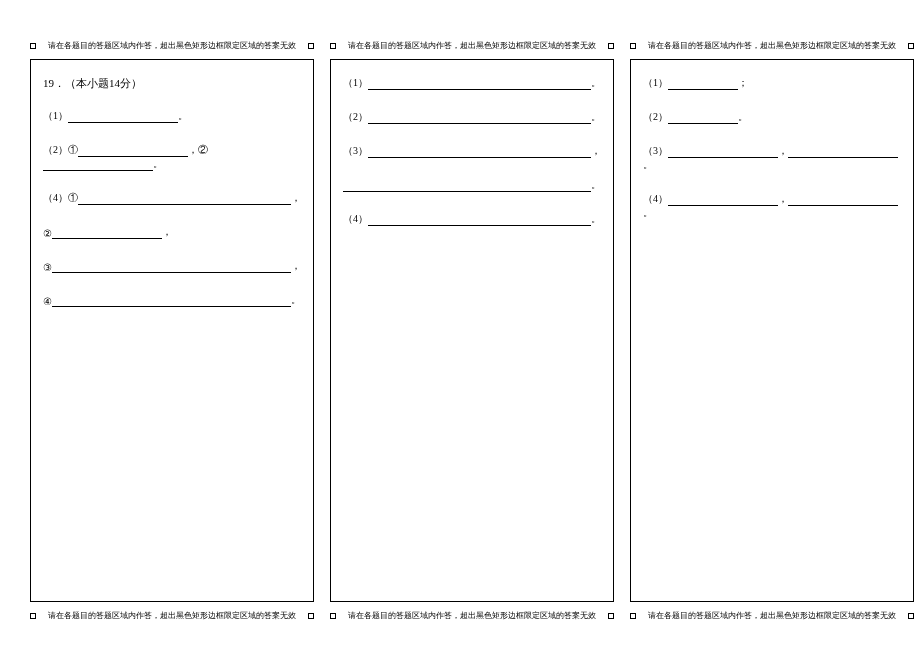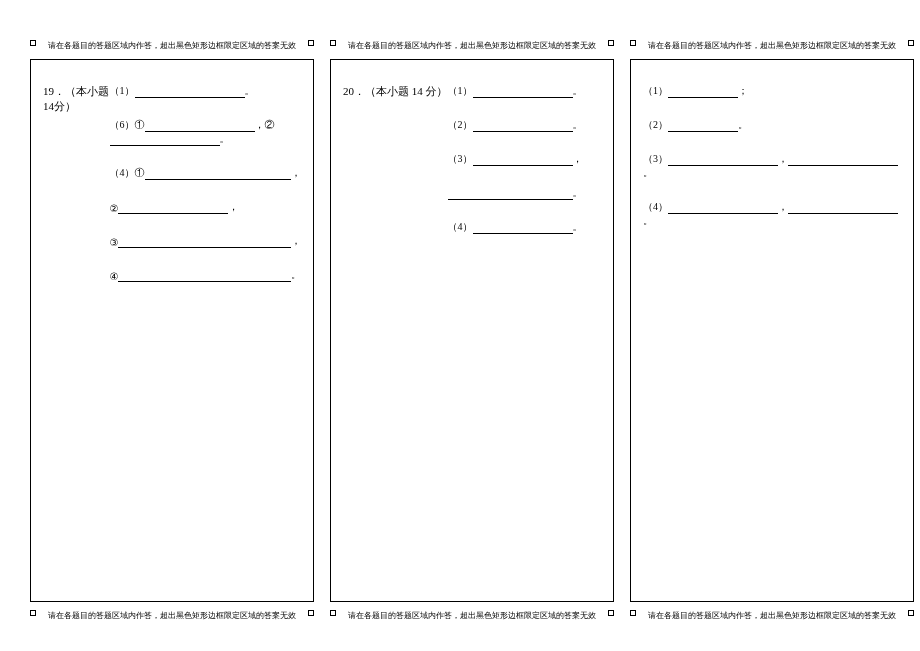--- a/index.html
+++ b/index.html
@@ -24,21 +24,21 @@
     }
     .column {
       flex: 1;
       display: flex;
       flex-direction: column;
     }
     .instruction-row {
       font-size: 8px;
       color: #000;
       display: flex;
-      align-items: flex-start;
+      align-items: center;
       gap: 6px;
       margin-bottom: 8px;
       white-space: nowrap;
     }
     .instruction-row.bottom {
       margin-bottom: 0;
       margin-top: 8px;
     }
     .square-marker {
       width: 6px;
@@ -48,23 +48,23 @@
       flex-shrink: 0;
     }
     .dash-line {
       flex: 1;
       border-top: 1px dashed #888;
       height: 0;
     }
     .answer-box {
       flex: 1;
       border: 1px solid #000;
-      padding: 24px 12px;
-      display: flex;
-      flex-direction: row;
+      padding: 16px 12px;
+      display: flex;
+      flex-direction: column;
     }
     .question-title {
       font-size: 11px;
       font-weight: normal;
       margin-bottom: 18px;
     }
     .answer-line {
       font-size: 10px;
       margin-bottom: 20px;
       display: flex;
@@ -99,21 +99,21 @@
     </div>
     <div class="answer-box">
       <div class="question-title">19．（本小题14分）</div>
       <div>
           <div class="answer-line">
             <span class="prefix">（1）</span>
             <span class="blank blank-med"></span>
             <span class="prefix">。</span>
           </div>
           <div class="answer-line">
-            <span class="prefix">（6）①</span>
+            <span class="prefix">（2）①</span>
             <span class="blank blank-med"></span>
             <span class="prefix">，②</span>
             <span class="blank blank-med"></span>
             <span class="prefix">。</span>
           </div>
           <div class="answer-line">
             <span class="prefix">（4）①</span>
             <span class="blank blank-xlong"></span>
             <span class="prefix">，</span>
           </div>
@@ -145,21 +145,20 @@
 
   <div class="column">
     <div class="instruction-row">
       <span class="square-marker"></span>
       <span class="dash-line"></span>
       <span>请在各题目的答题区域内作答，超出黑色矩形边框限定区域的答案无效</span>
       <span class="dash-line"></span>
       <span class="square-marker"></span>
     </div>
     <div class="answer-box">
-      <div class="question-title">20．（本小题 14 分）</div>
       <div>
           <div class="answer-line">
             <span class="prefix">（1）</span>
             <span class="blank blank-xlong"></span>
             <span class="prefix">。</span>
           </div>
           <div class="answer-line">
             <span class="prefix">（2）</span>
             <span class="blank blank-xlong"></span>
             <span class="prefix">。</span>

